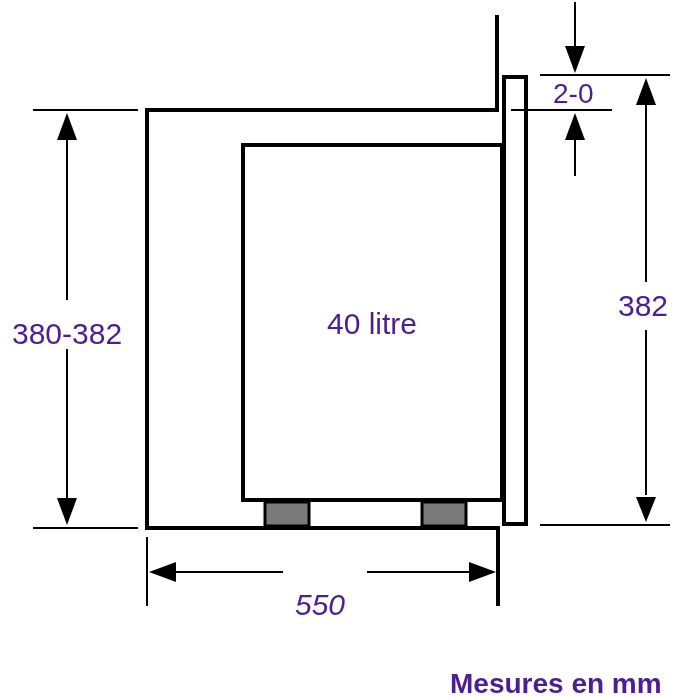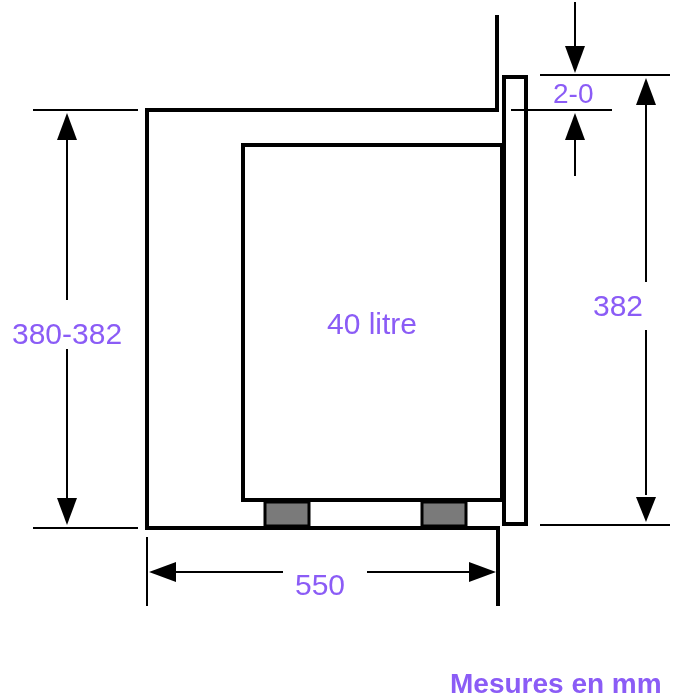--- a/index.html
+++ b/index.html
@@ -1,18 +1,18 @@
 <!DOCTYPE html>
 <html><head>
   <meta charset="utf-8">
   <style>
     html, body { margin: 0; padding: 0; background: #ffffff; }
     body { width: 700px; height: 700px; overflow: hidden; position: relative; }
     #diagram { position: absolute; left: 0; top: 0; width: 700px; height: 700px; }
-    .lbl { position: absolute; font-family: "Liberation Sans", sans-serif; color: #8b5cf6; white-space: nowrap; line-height: 1; background: #ffffff; }
+    .lbl { position: absolute; font-family: "Liberation Sans", sans-serif; color: #4c1d95; white-space: nowrap; line-height: 1; background: #ffffff; }
     .big { font-size: 30px; }
     .small { font-size: 28px; }
   </style>
 </head>
 <body>
 
 <svg id="diagram" width="700" height="700" viewBox="0 0 700 700" xmlns="http://www.w3.org/2000/svg">
 
   <g fill="none" stroke="#000" stroke-width="4">
     <polyline points="497,15 497,110 147,110 147,528 498,528 498,606"></polyline>
@@ -55,16 +55,16 @@
     <line x1="147" y1="537" x2="147" y2="606"></line>
     <line x1="175" y1="572" x2="283" y2="572"></line>
     <line x1="367" y1="572" x2="470" y2="572"></line>
     <polygon points="149,572 176,562 176,582" stroke="none"></polygon>
     <polygon points="496,572 469,562 469,582" stroke="none"></polygon>
   </g>
 </svg>
 
 <div class="lbl big" style="left:327px; top:309px; background:transparent;">40 litre</div>
 <div class="lbl big" style="left:4px; top:319px;margin-left:8px;">380-382</div>
-<div class="lbl big" style="left:593px; top:291px;">382</div>
+<div class="lbl big" style="left:618px; top:291px;">382</div>
 <div class="lbl small" style="left:553px; top:80px; background:transparent;">2-0</div>
-<div class="lbl big" style="left:295px; top:570px;">550</div>
+<div class="lbl big" style="left:295px; top:590px;font-style:italic;">550</div>
 <div class="lbl small" style="left:450px; top:670px;font-weight:bold;">Mesures en mm</div>
 
 </body></html>

